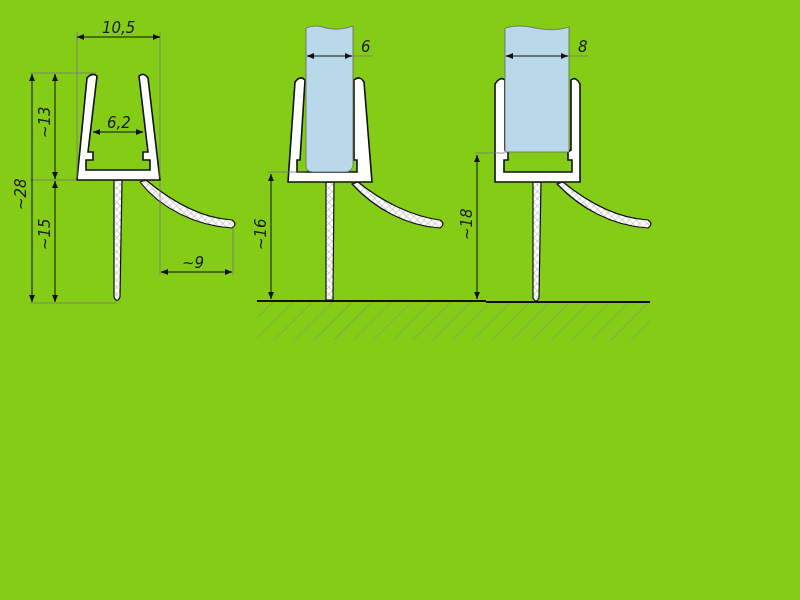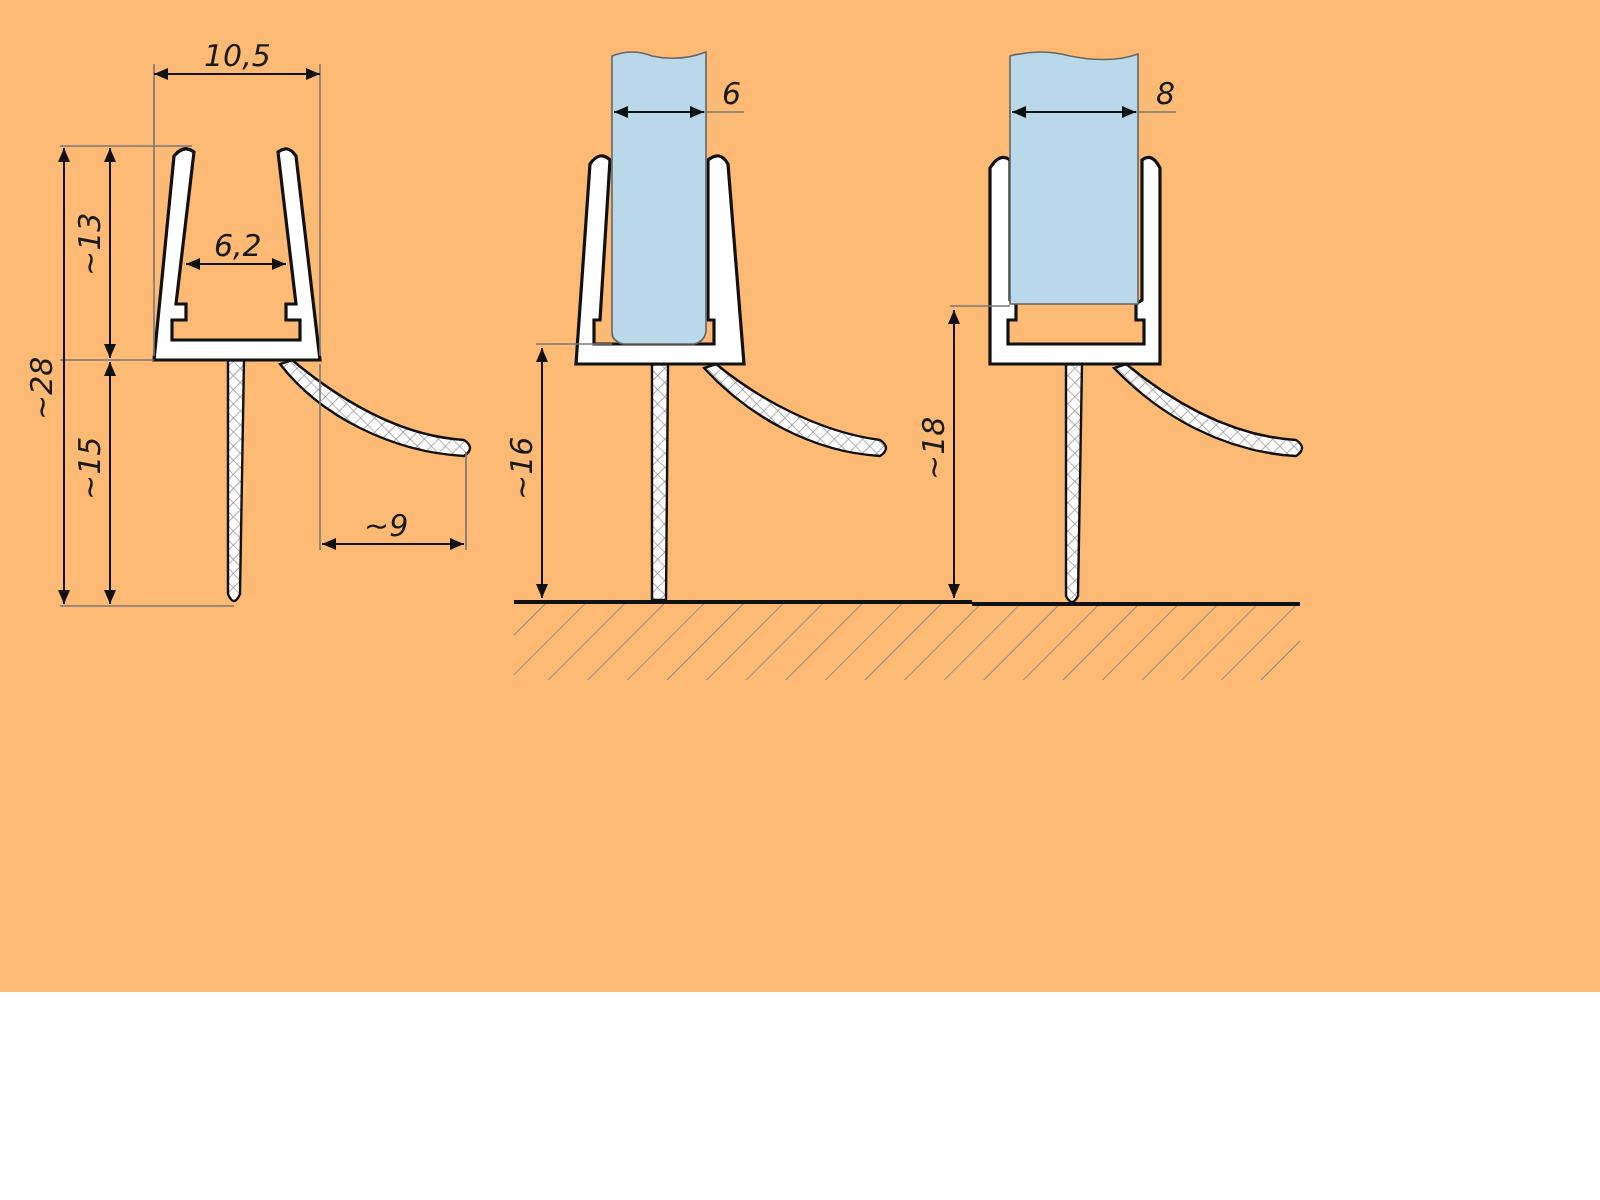--- a/index.html
+++ b/index.html
@@ -1,16 +1,16 @@
 <!DOCTYPE html>
 <html><head>
 <meta charset="utf-8">
 <style>
   html,body{margin:0;padding:0;background:#fff;}
-  #canvas{position:relative;width:800px;height:496px;background:#fdba74;overflow:hidden;}
+  #canvas{position:relative;width:800px;height:600px;background:#84cc16;overflow:hidden;}
   svg{position:absolute;left:0;top:0;}
   .dim{font-family:"DejaVu Sans",sans-serif;font-style:italic;font-size:15px;fill:#1a1a1a;}
   .ln{stroke:#111;stroke-width:1.6;fill:#fff;}
   .thin{stroke:#777;stroke-width:0.8;fill:none;}
   .arr{stroke:#111;stroke-width:1;fill:none;}
   .glass{fill:#b9d9ea;stroke:#666;stroke-width:0.8;}
 </style>
 </head>
 <body>
 

